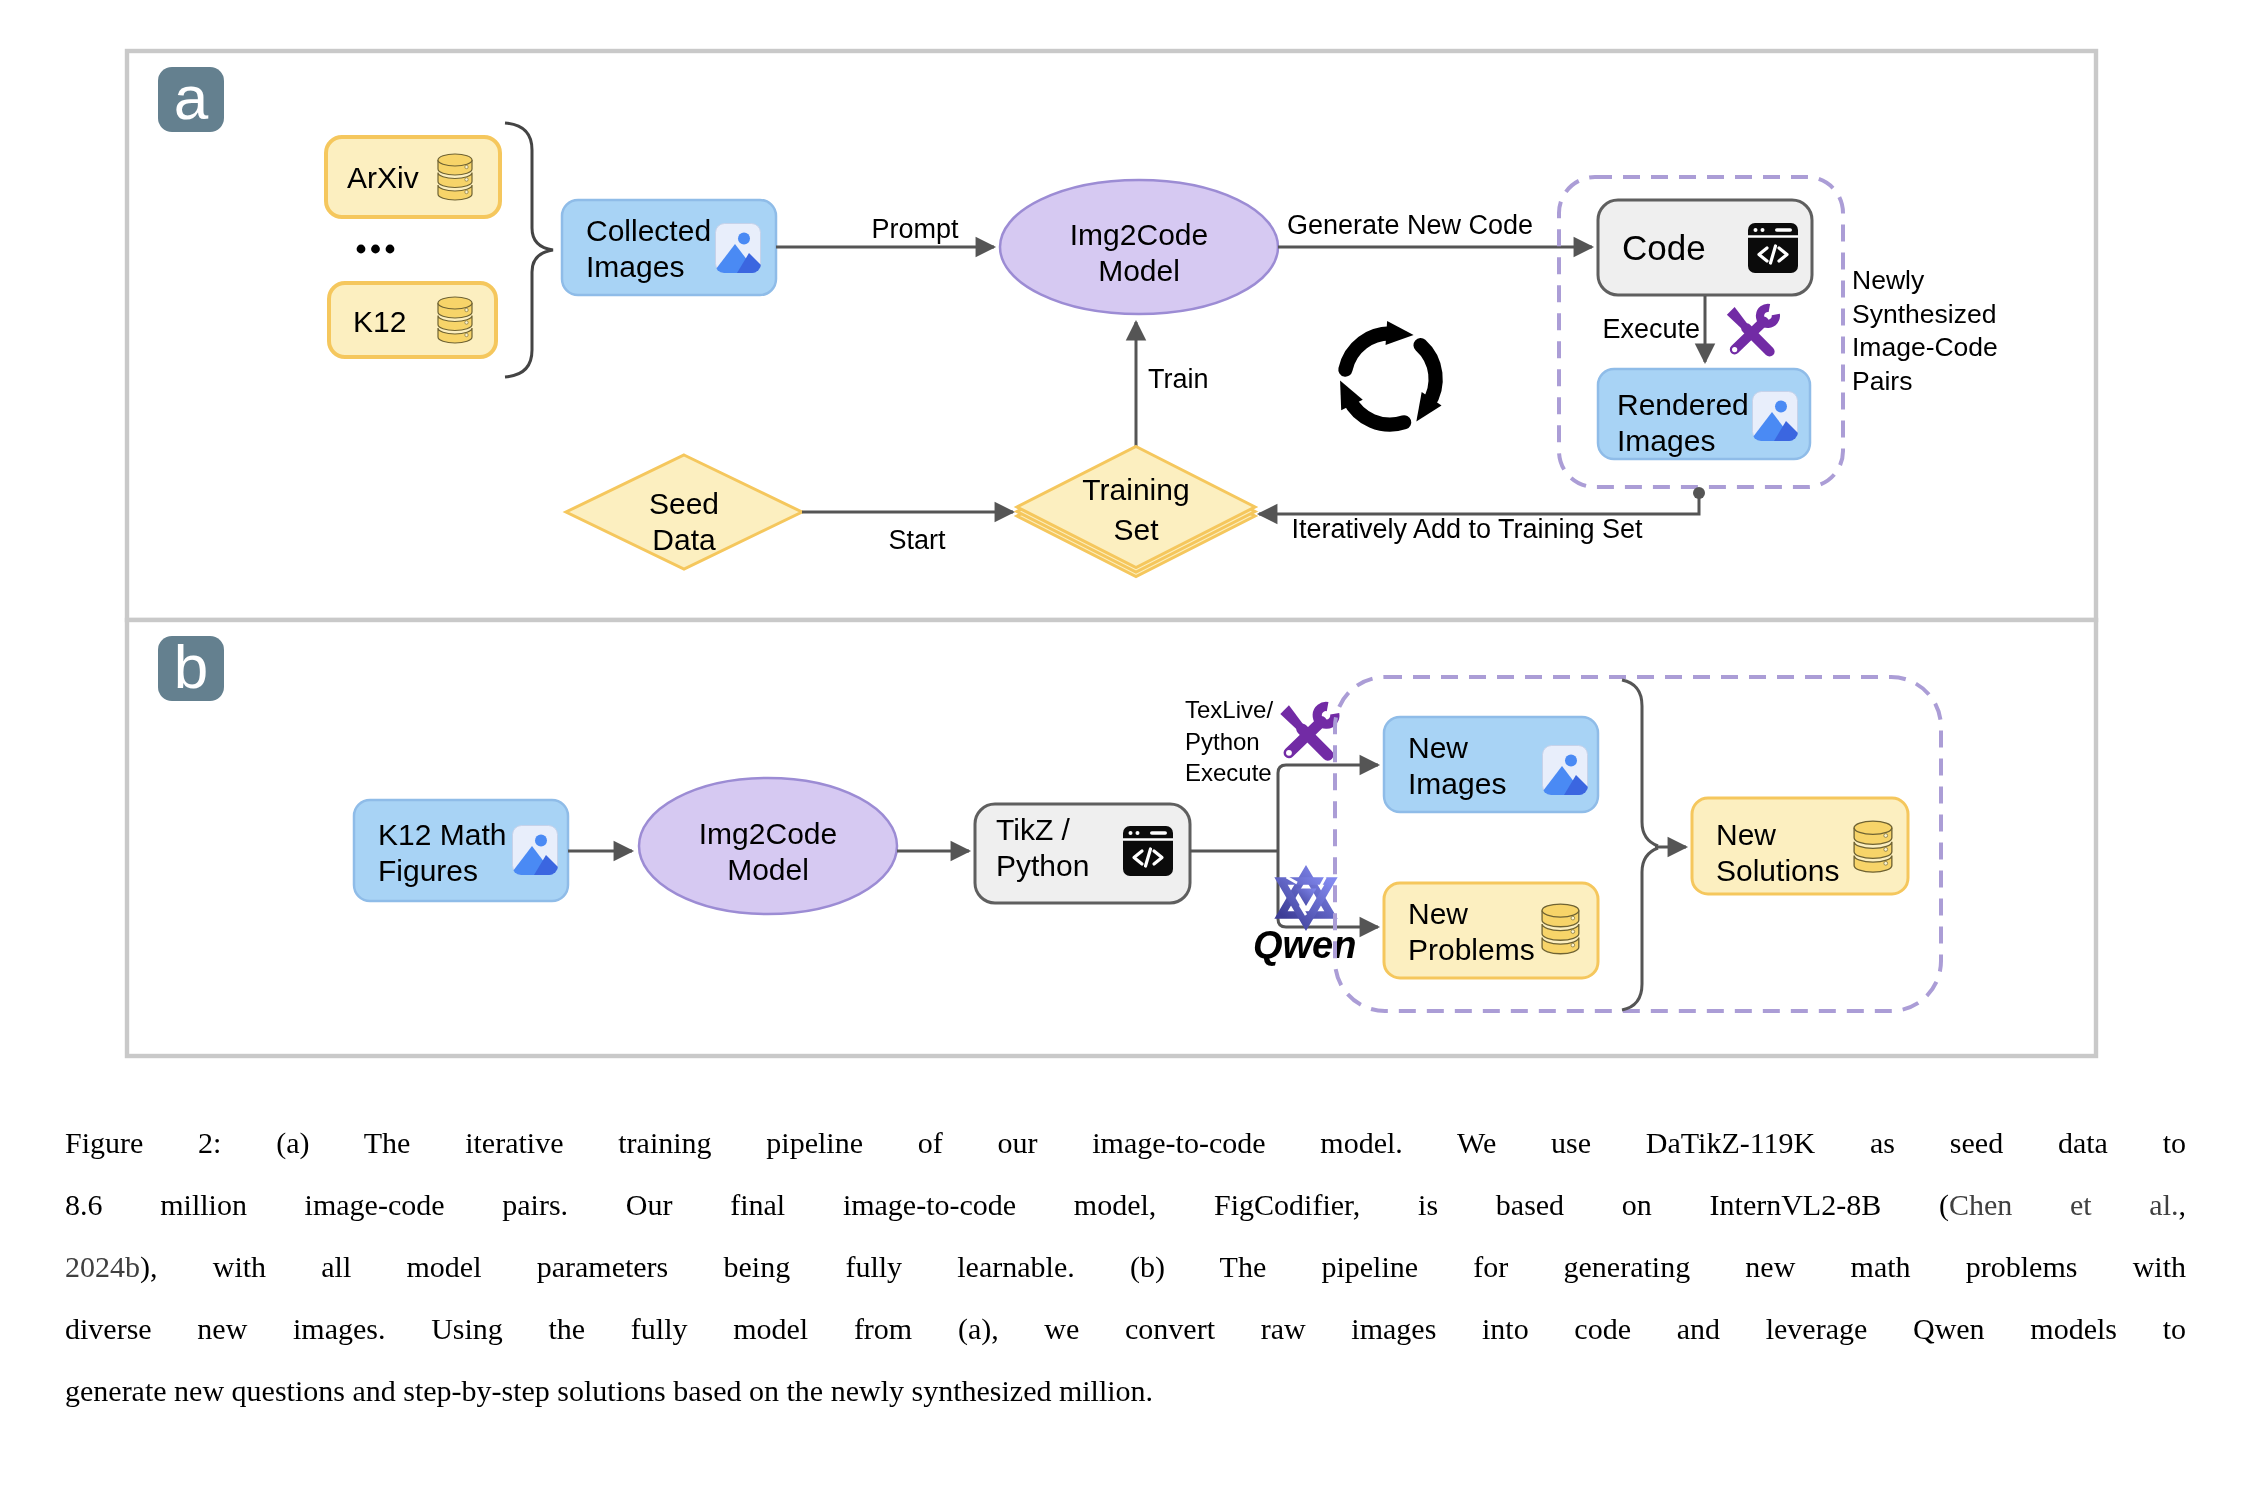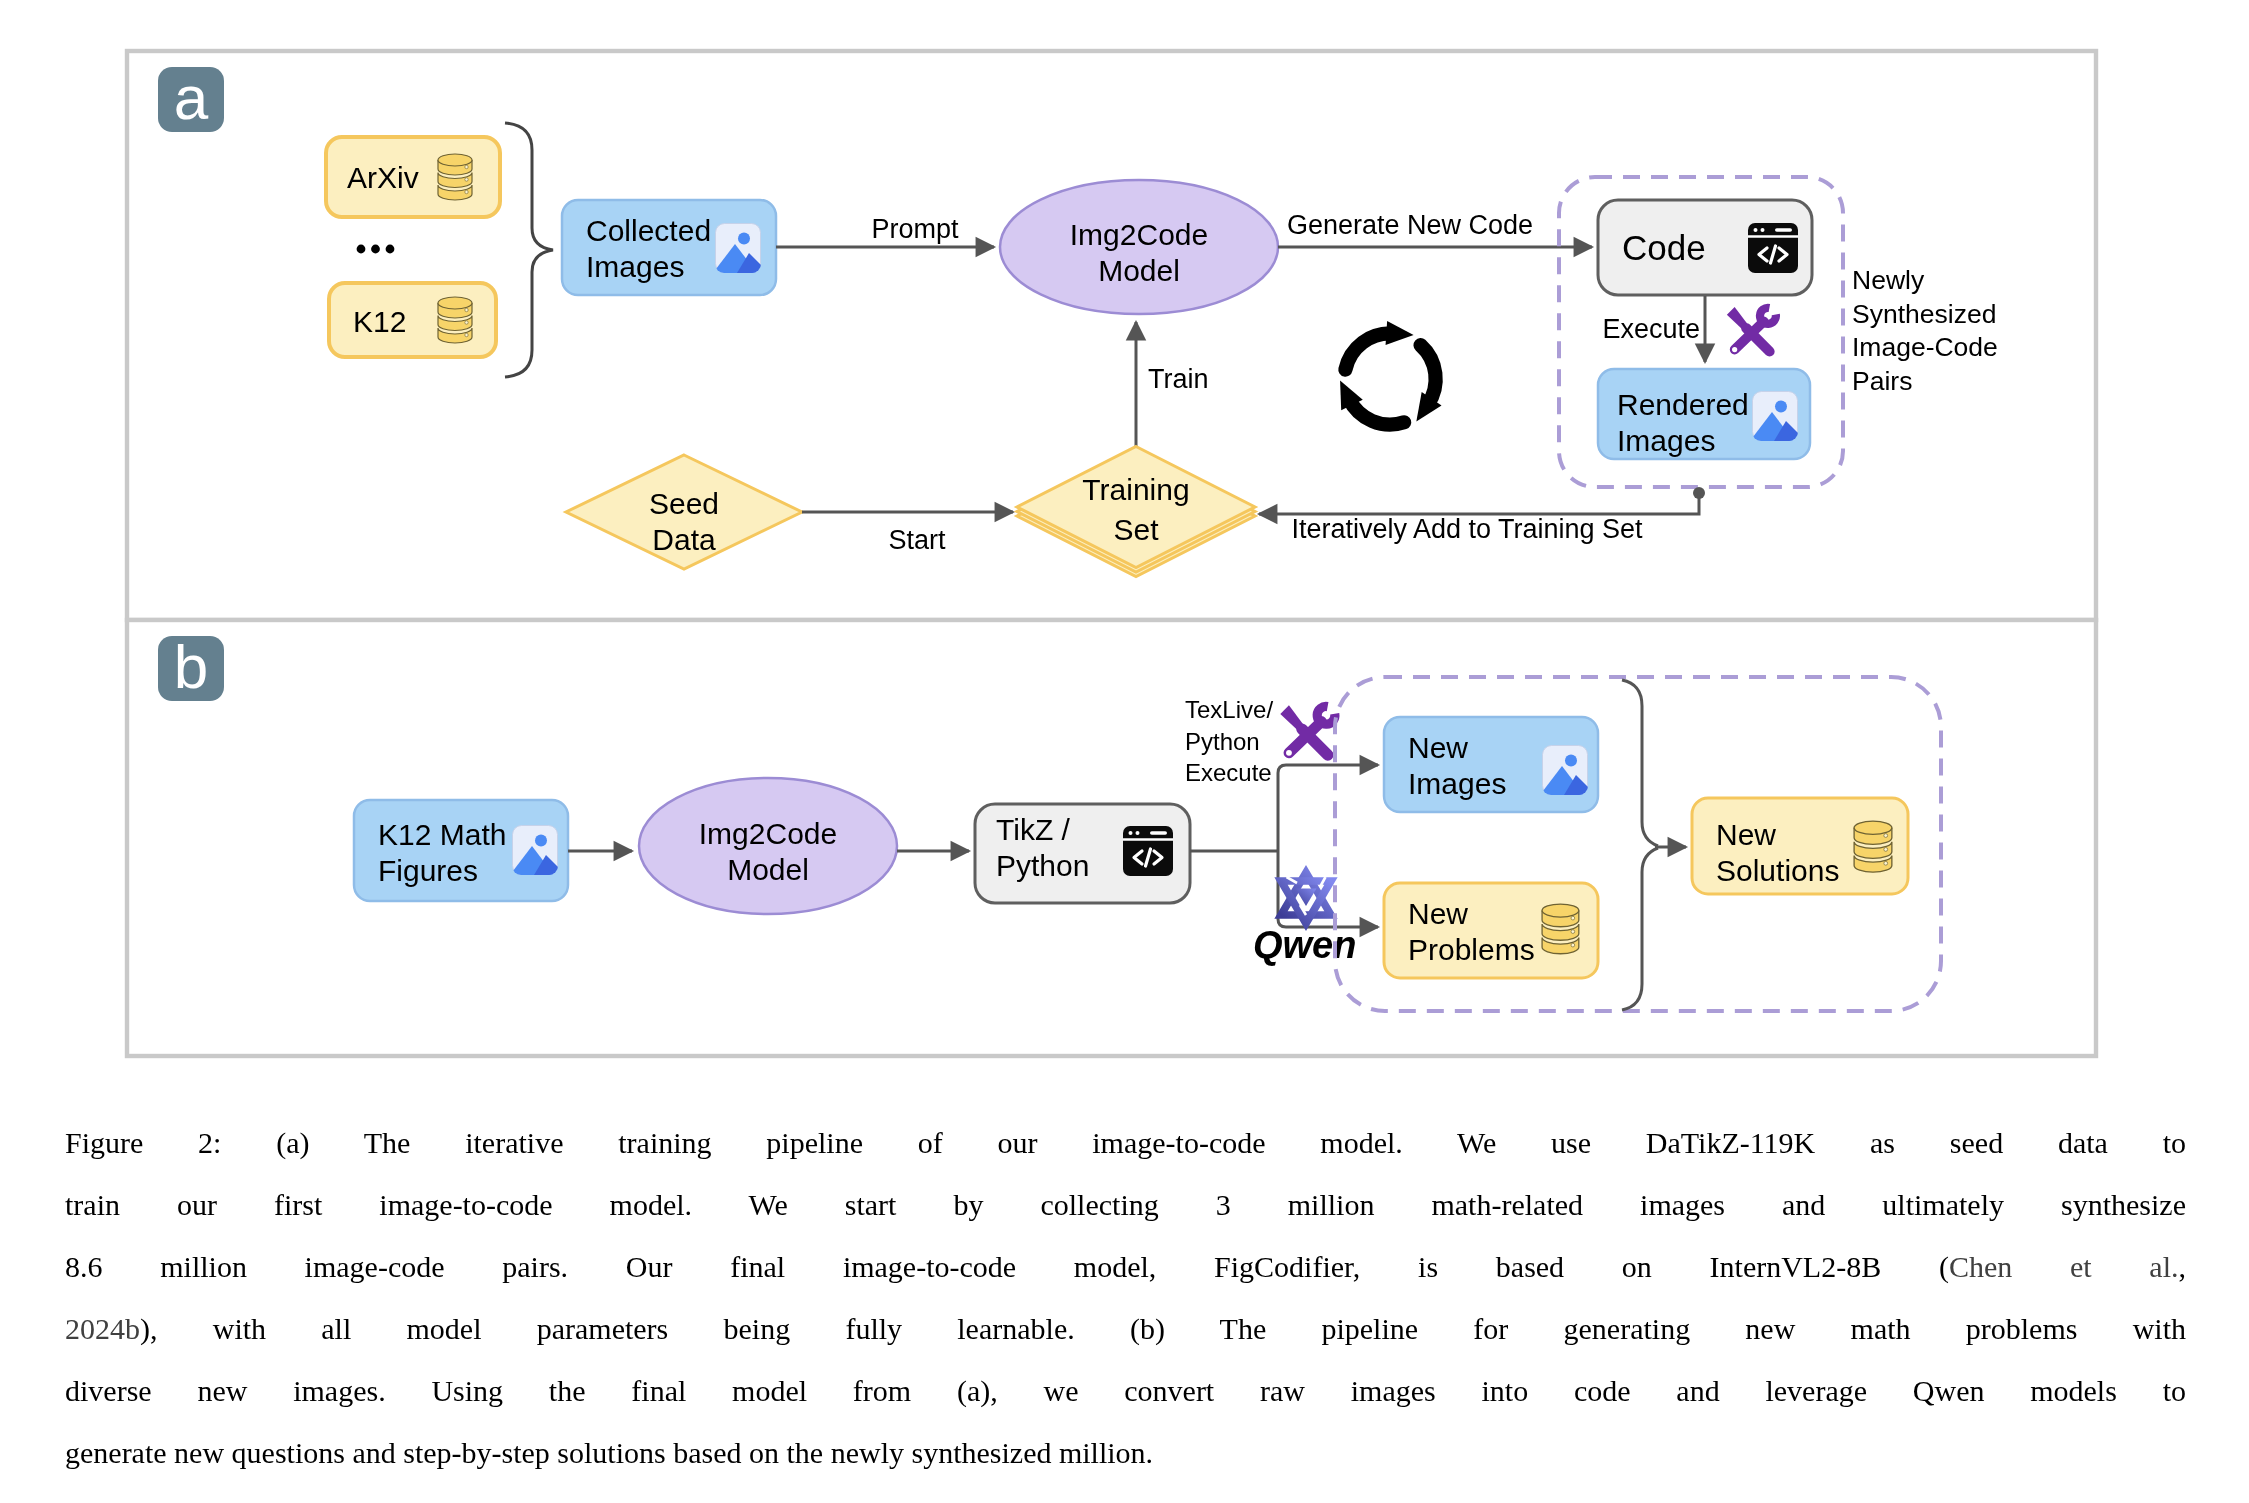--- a/index.html
+++ b/index.html
@@ -209,19 +209,18 @@
 <line x1="1655" y1="847" x2="1686" y2="847" stroke="#555555" stroke-width="3" marker-end="url(#ah)"></line>
 
 <rect x="1692" y="798" width="216" height="96" rx="16" fill="#FCEFC0" stroke="#F5C75D" stroke-width="3"></rect>
 <text x="1716" y="845" font-size="30">New</text>
 <text x="1716" y="881" font-size="30">Solutions</text>
 <use href="#dbicon" transform="translate(1853,820) scale(1.11)"></use>
 </svg>
 
 <div id="cap">
   <div class="j">Figure 2: (a) The iterative training pipeline of our image-to-code model. We use DaTikZ-119K as seed data to</div>
-  <div class="j">train our first image-to-code model. We start by collecting 3 million math-related images and ultimately synthesize</div>
   <div class="j">8.6 million image-code pairs. Our final image-to-code model, FigCodifier, is based on InternVL2-8B (<span class="blu">Chen et al.</span>,</div>
   <div class="j"><span class="blu">2024b</span>), with all model parameters being fully learnable. (b) The pipeline for generating new math problems with</div>
-  <div class="j">diverse new images. Using the final model from (a), we convert raw images into code and leverage Qwen models to</div>
+  <div class="j">diverse new images. Using the fully model from (a), we convert raw images into code and leverage Qwen models to</div>
   <div class="l">generate new questions and step-by-step solutions based on the newly synthesized million.</div>
 </div>
 </div>
 
 </body></html>

